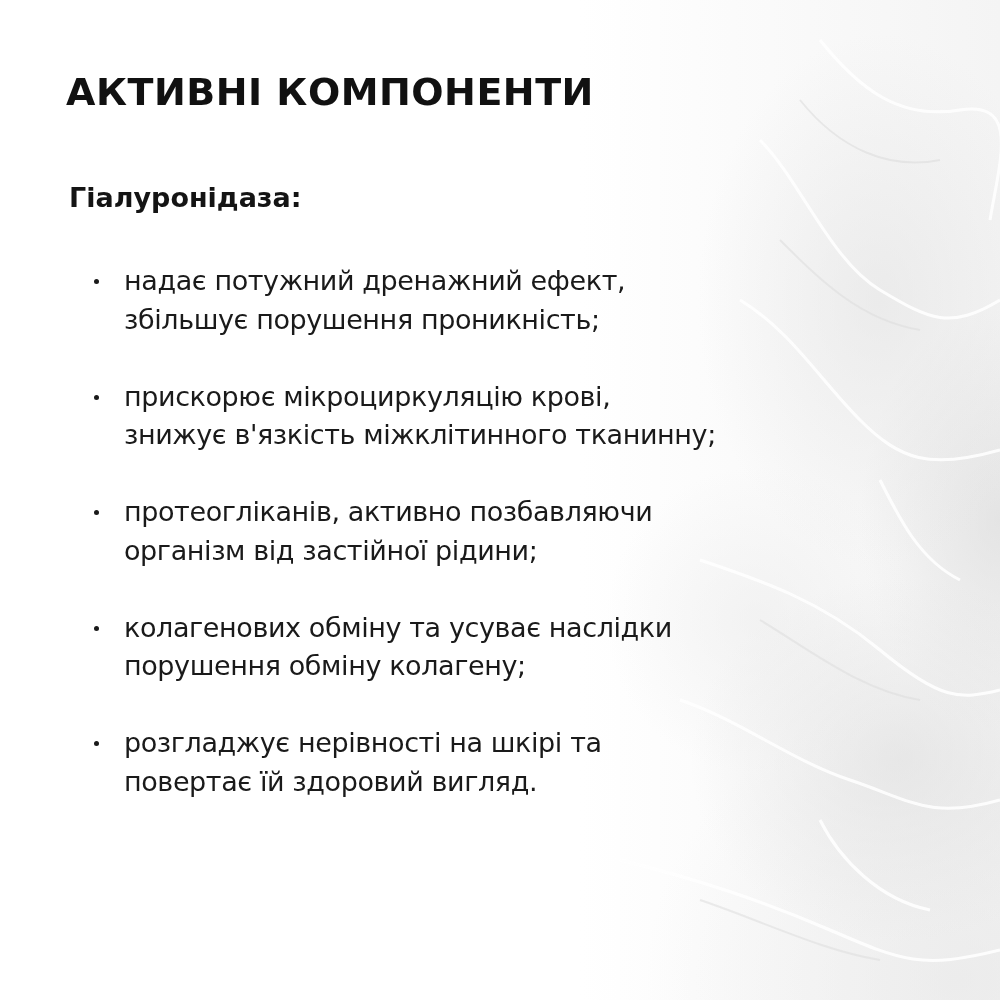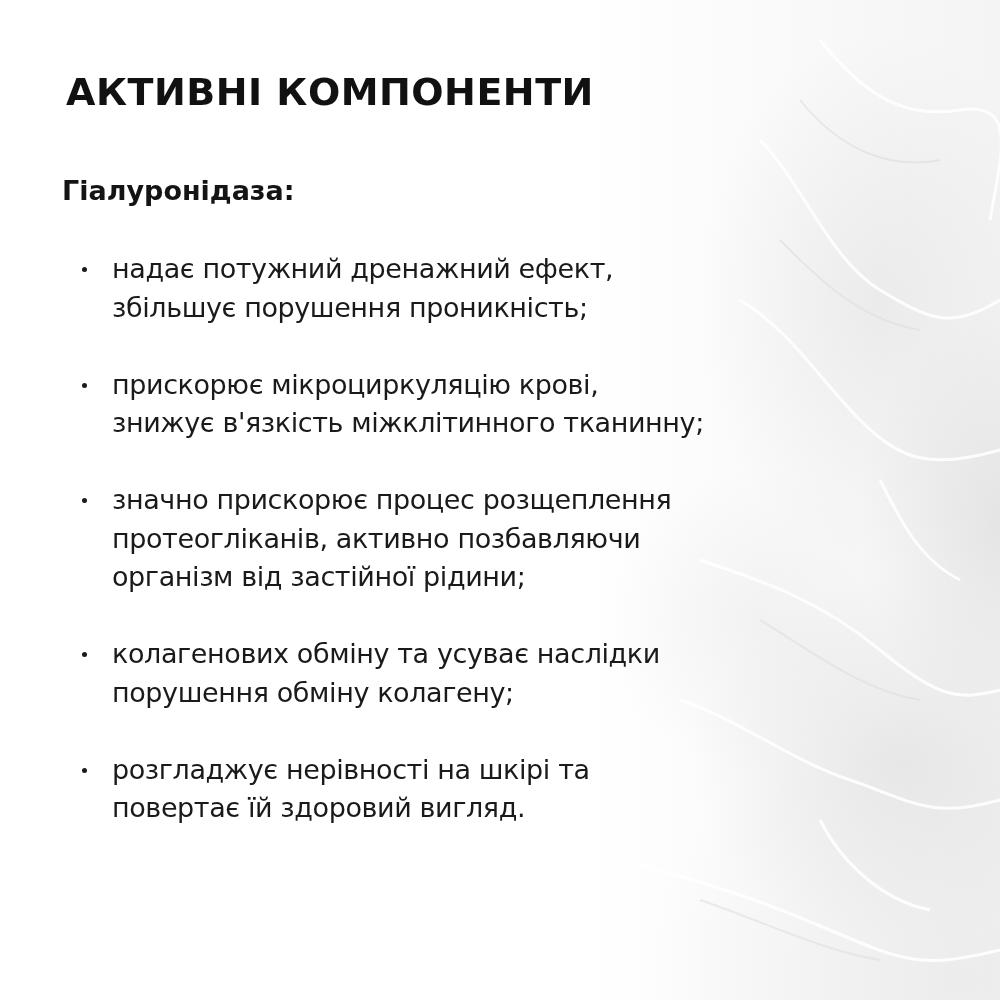--- a/index.html
+++ b/index.html
@@ -42,33 +42,33 @@
       font-size: 38px;
       letter-spacing: 0.5px;
       line-height: 50px;
       color: #111111;
       white-space: nowrap;
     }
     .subtitle {
       position: absolute;
       left: 61px;
       top: 170px;
-      margin: 1px;
+      margin: 8px;
       font-family: "DejaVu Sans", sans-serif;
       font-weight: bold;
       font-size: 27px;
       line-height: 40px;
       color: #141414;
       white-space: nowrap;
     }
     .list {
       position: absolute;
       left: 78px;
       top: 250px;
-      margin: 0;
+      margin: 12px;
       padding: 0;
       list-style: none;
       width: 800px;
     }
     .list-item {
       position: relative;
       padding-left: 34px;
       margin: 0 0 38.5px 0;
       font-family: "DejaVu Sans", sans-serif;
       font-size: 27px;
@@ -124,21 +124,20 @@
     <span class="item-line">надає потужний дренажний ефект,</span>
     <span class="item-line">збільшує порушення проникність;</span>
   </li>
   <li class="list-item">
     <span class="bullet"></span>
     <span class="item-line">прискорює мікроциркуляцію крові,</span>
     <span class="item-line">знижує в'язкість міжклітинного тканинну;</span>
   </li>
   <li class="list-item">
     <span class="bullet"></span>
-    <span class="item-line">значно прискорює процес розщеплення</span>
     <span class="item-line">протеогліканів, активно позбавляючи</span>
     <span class="item-line">організм від застійної рідини;</span>
   </li>
   <li class="list-item">
     <span class="bullet"></span>
     <span class="item-line">колагенових обміну та усуває наслідки</span>
     <span class="item-line">порушення обміну колагену;</span>
   </li>
   <li class="list-item">
     <span class="bullet"></span>

